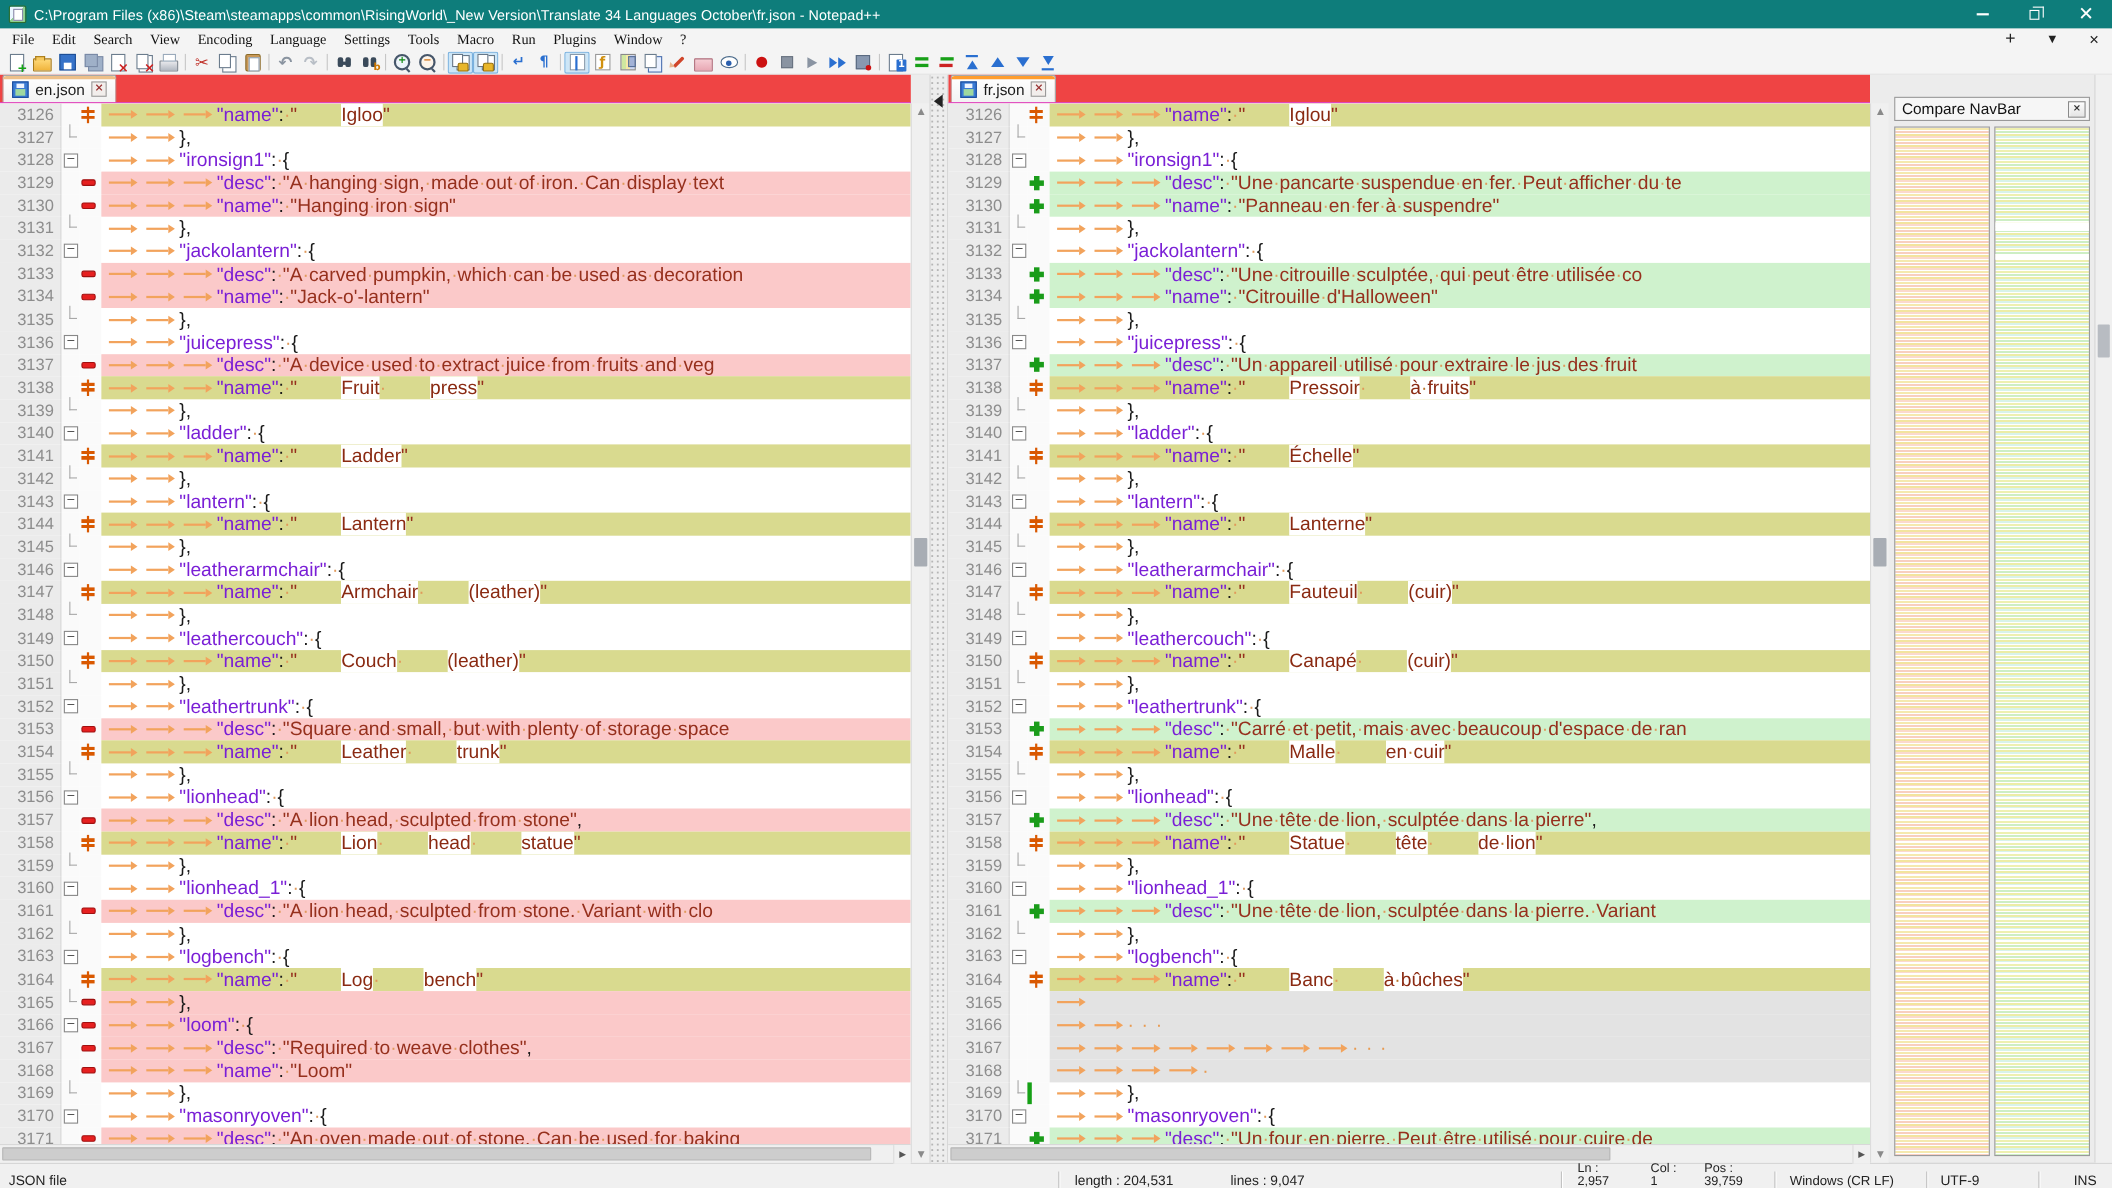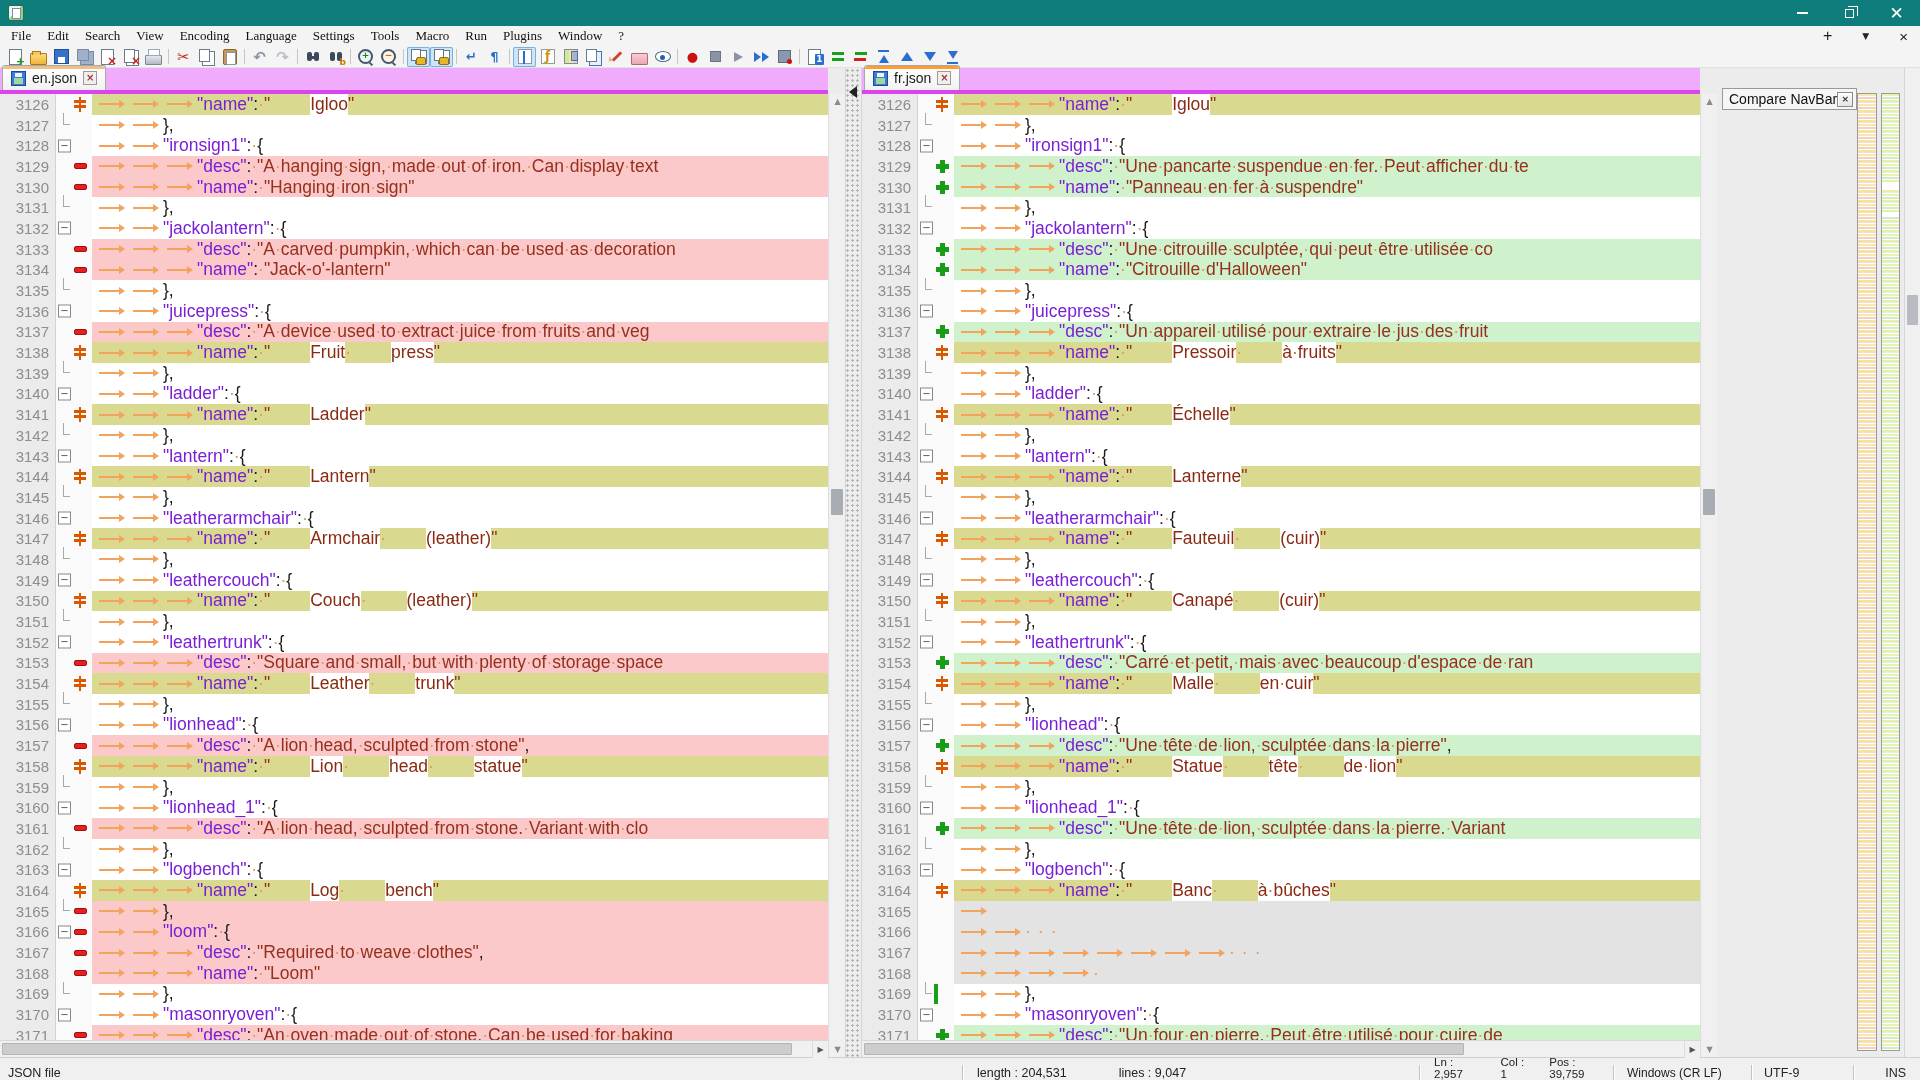--- a/index.html
+++ b/index.html
@@ -124,21 +124,21 @@
   .vscroll { width:17px; flex:none; background:#f0f0f0; border-left:1px solid #dcdcdc; position:relative; margin-top:26px; }
   .vthumb { position:absolute; left:2px; width:12px; background:#a8adb4; border-radius:1px; }
   .varrow { position:absolute; left:0; width:17px; height:15px; color:#8a8a8a; font-size:8px; text-align:center;
             line-height:15px; font-family:"DejaVu Sans",sans-serif; }
   .splitter { width:17px; flex:none; background:#ededed; border-left:1px solid #d5d5d5; border-right:1px solid #d5d5d5;
               position:relative; background-image:radial-gradient(#b5b5b5 1px, transparent 1.2px); background-size:5px 5px;
               background-position:4px 30px; }
   .split-arrow { position:absolute; top:18px; left:3px; width:0; height:0; border-right:8px solid #222;
                  border-top:6px solid transparent; border-bottom:6px solid transparent; }
 
-  .tab-chrome { height:26px; background:#f0abfc; border-bottom:4px solid #d946ef; display:flex; align-items:flex-end;
+  .tab-chrome { height:26px; background:#ef4444; border-bottom:1px solid #d946ef; display:flex; align-items:flex-end;
                 padding-left:2px; flex:none; }
   .file-tab { height:25px; display:flex; align-items:center; gap:6px; padding:0 8px; position:relative;
               background:linear-gradient(#ffffff,#f2f2f2); border:1px solid #a8a8a8; border-bottom:none;
               border-radius:3px 3px 0 0; font-size:14px; color:#1a1a1a; }
   .file-tab::before { content:""; position:absolute; top:0; left:0; right:0; height:3px; border-radius:3px 3px 0 0; background:var(--stripe); }
   .floppy { width:15px; height:15px; background:#3a7bd5; border:1px solid #1b4c9b; position:relative; flex:none; }
   .floppy::before { content:""; position:absolute; top:1px; left:3px; width:7px; height:4px; background:#eef4ff; }
   .floppy::after { content:""; position:absolute; bottom:1px; left:2px; width:9px; height:6px; background:#9fd89f; }
   .tab-close { width:14px; height:14px; border:1px solid #9a9a9a; background:#f2eeec; color:#993333;
                font:bold 10px/12px "DejaVu Sans",sans-serif; text-align:center; flex:none; }
@@ -179,21 +179,21 @@
   .sp-dot { color:#e0995a; }
   .tk-h .sp-dot { color:#b8742a; }
   .tk-d { color:#e89a50; letter-spacing:7px; }
 
   .hscroll { height:17px; flex:none; background:#f0f0f0; border-top:1px solid #d8d8d8; position:relative; }
   .hthumb { position:absolute; top:2px; height:12px; background:#cdcdcd; border:1px solid #b5b5b5; border-radius:1px; }
   .harrow { position:absolute; top:0; height:17px; width:16px; color:#555; font-size:8px; text-align:center; line-height:17px;
             font-family:"DejaVu Sans",sans-serif; background:#f0f0f0; border-left:1px solid #dcdcdc; }
 
   
-  .navpanel { width:187px; flex:none; display:flex; background:#ececec; padding:20px 4px 6px 5px; }
+  .navpanel { width:187px; flex:none; display:flex; flex-direction:column; background:#ececec; padding:20px 4px 6px 5px; }
   .nb-title { height:22px; border:1px solid #999; background:#f6f6f6; display:flex; align-items:center;
               justify-content:space-between; padding:0 3px 0 6px; font-size:14px; color:#111; flex:none; }
   .nb-close { width:16px; height:15px; border:1px solid #8a8a8a; background:linear-gradient(#fdfdfd,#e4e4e4);
               color:#333; font:bold 9px/13px "DejaVu Sans",sans-serif; text-align:center; box-shadow:1px 1px 0 #fff inset; }
   .nb-cols { flex:1; display:flex; gap:4px; margin-top:5px; }
   .nb-col { flex:1; border:1px solid #9a9a9a; }
   .nb-col-left { background:repeating-linear-gradient(180deg,#f5e9ae 0 2px,#ffffff 2px 3px,#f8cfc0 3px 5px,
                  #ffffff 5px 6px,#f3e49e 6px 8px,#fbd9cd 8px 9px,#ffffff 9px 10px); }
   .nb-col-right { background:repeating-linear-gradient(180deg,#eef0b0 0 2px,#ffffff 2px 3px,#cdeec4 3px 5px,
                   #ffffff 5px 6px,#eceda6 6px 8px,#d8f3ea 8px 9px,#ffffff 9px 10px); position:relative; }
@@ -214,20 +214,21 @@
   .sb-enc { width:101px; flex:none; padding-left:12px; }
   .sb-ins { width:66px; flex:none; text-align:right; padding-right:14px; }
 </style>
 </head>
 <body>
 
 <div class="window">
 
   <div class="titlebar">
     <span class="npp-ico"></span>
+    <span class="title-text">C:\Program Files (x86)\Steam\steamapps\common\RisingWorld\_New Version\Translate 34 Languages October\fr.json - Notepad++</span>
     <div class="win-btns">
       <div class="win-btn">
           <span class="glyph-min"></span>
         </div>
       <div class="win-btn">
           <span class="glyph-restore"></span>
         </div>
       <div class="win-btn">
           <span class="glyph-close">✕</span>
         </div>

